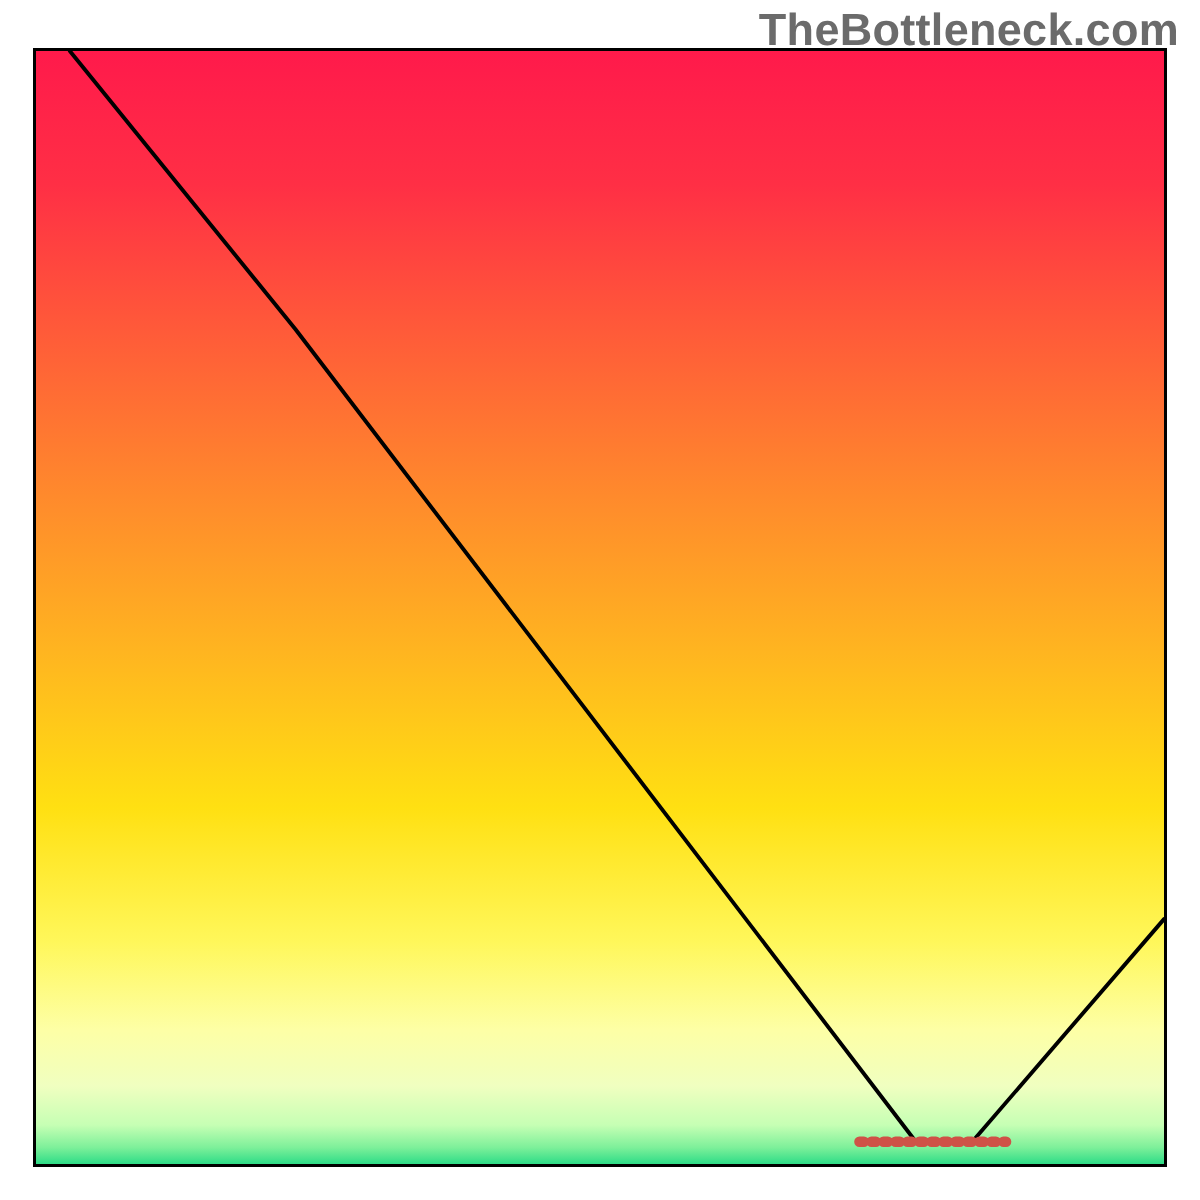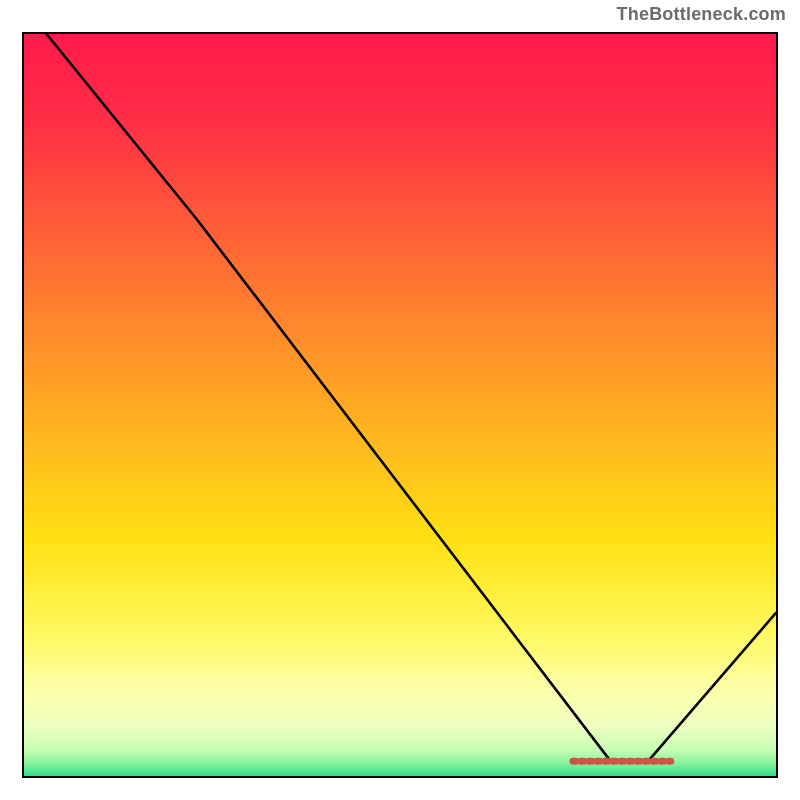--- a/index.html
+++ b/index.html
@@ -13,21 +13,21 @@
   }
   .stage {
     position: relative;
     width: 800px;
     height: 800px;
   }
   .watermark {
     position: absolute;
     top: 4px;
     right: 14px;
-    font-size: 18px;
+    font-size: 30px;
     font-weight: 600;
     color: #6b6b6b;
     letter-spacing: 0.2px;
     user-select: none;
   }
   .plot-outer {
     position: absolute;
     left: 22px;
     top: 32px;
     width: 756px;

